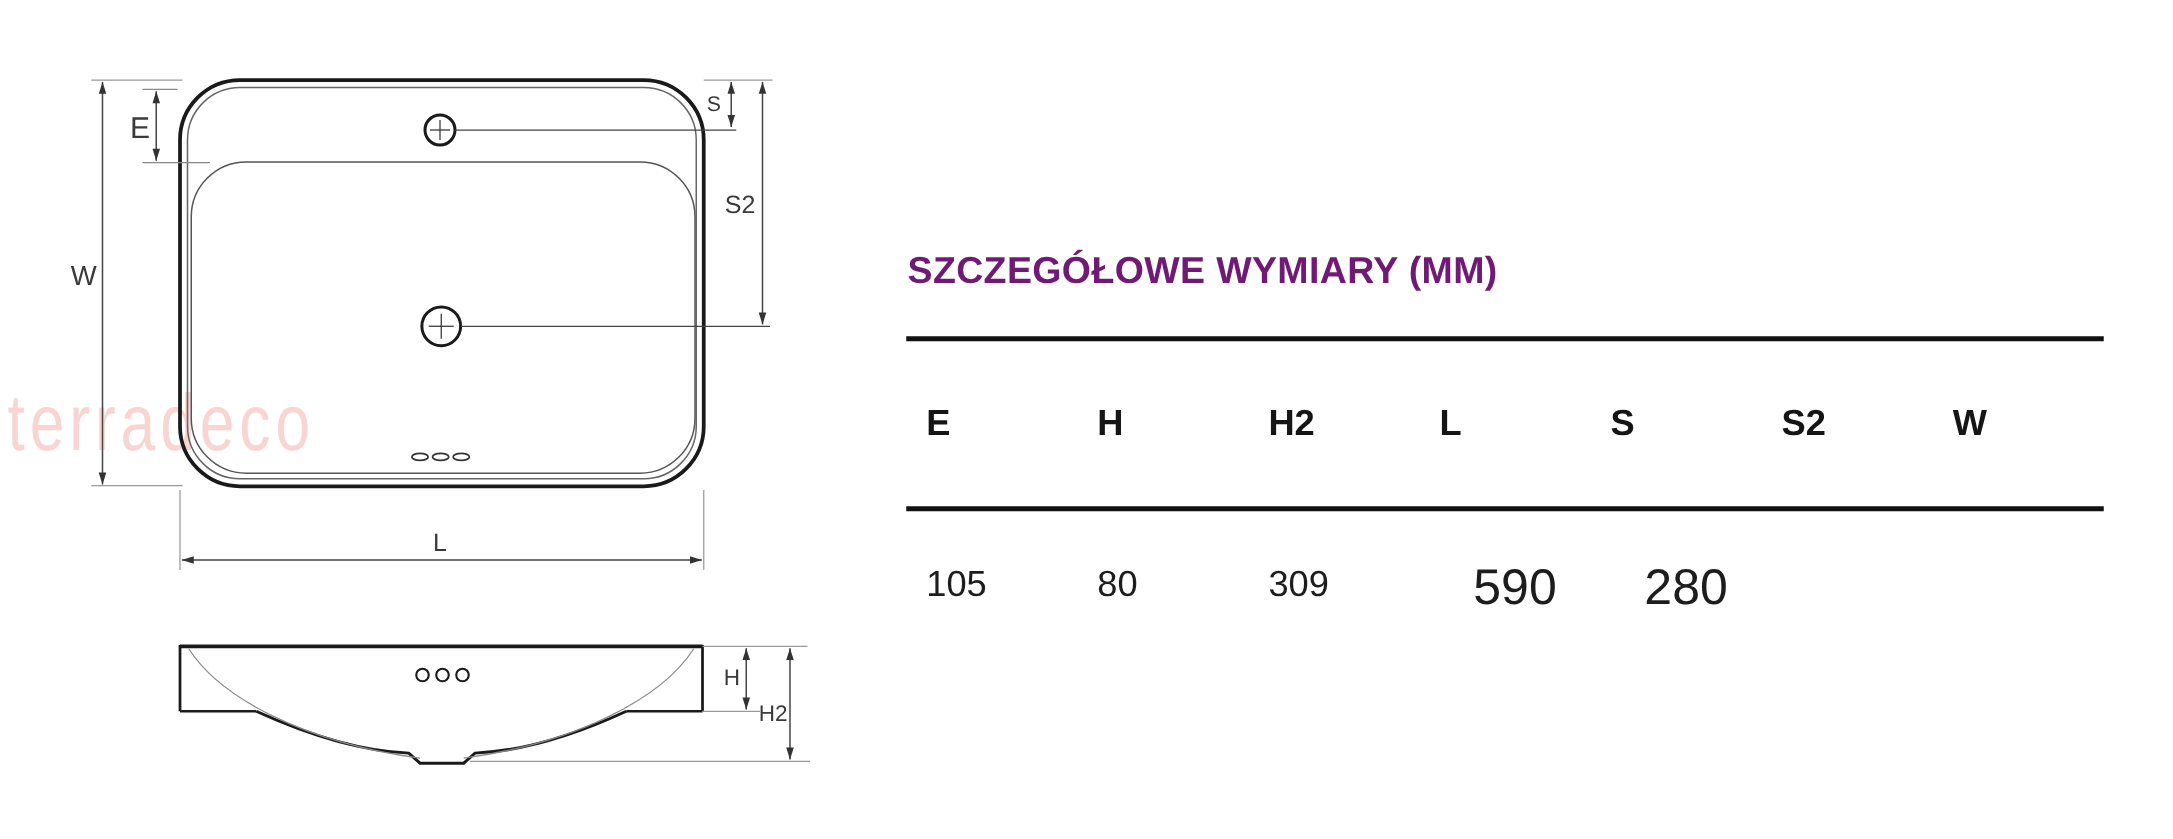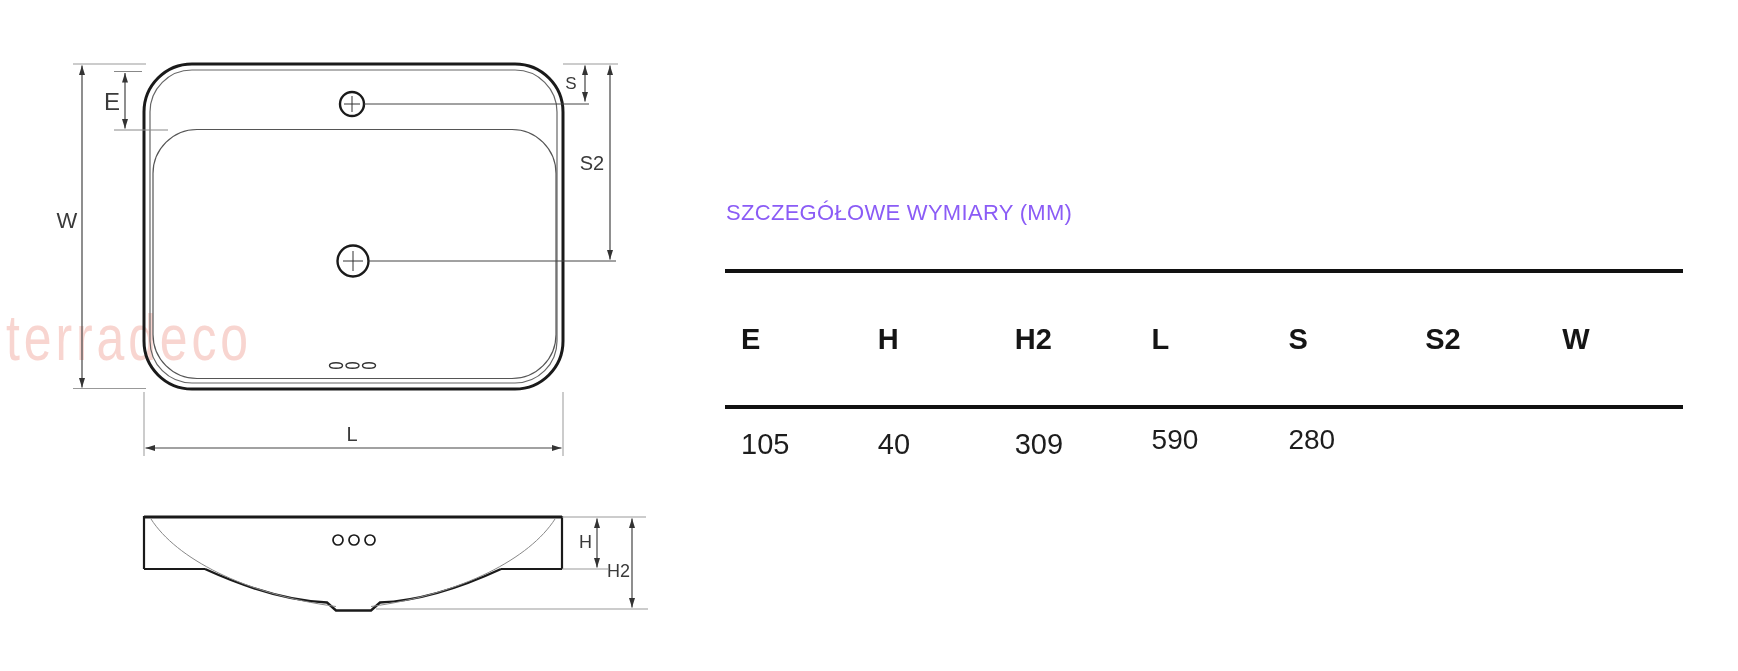--- a/index.html
+++ b/index.html
@@ -13,30 +13,30 @@
     font-size:64px;line-height:1;letter-spacing:5px;color:#f8d5d0;
     transform:scaleX(0.78);transform-origin:left top;white-space:nowrap;
     user-select:none;
   }
   
   .drawing{position:absolute;left:0;top:0;z-index:1;}
   .dimlabel{font-family:"Liberation Sans", sans-serif;fill:#3a3a3a;}
   
   .panel-title{
     position:absolute;left:726px;top:200px;z-index:2;
-    font-size:22px;font-weight:400;letter-spacing:.3px;color:#8b5cf6;
+    font-size:30px;font-weight:700;letter-spacing:.3px;color:#701a75;
     white-space:nowrap;
   }
   .dim-table{position:absolute;left:725px;top:269px;width:958px;z-index:2;}
   .rule{height:4px;background:#111111;}
   .thead{display:grid;grid-template-columns:repeat(7,1fr);height:132px;align-items:center;}
   .thead span{font-weight:700;font-size:29px;padding-left:16px;color:#151515;}
-  .tvals{display:grid;grid-template-columns:repeat(7,1fr);padding-top:19px;}
+  .tvals{display:grid;grid-template-columns:repeat(7,1fr);padding-top:43px;}
   .tvals span{font-size:29px;padding-left:16px;color:#1d1d1d;}
-  .tvals span.big{font-size:28px;transform:translateY(-4px);}
+  .tvals span.big{font-size:40px;transform:translateY(-4px);text-align:center;}
 </style>
 </head>
 <body>
 
 <div id="page">
 
   <div class="watermark">terradeco</div>
 
   <svg class="drawing" width="700" height="671" viewBox="0 0 700 671" xmlns="http://www.w3.org/2000/svg">
     <defs>
@@ -155,20 +155,20 @@
       <span>H</span>
       <span>H2</span>
       <span>L</span>
       <span>S</span>
       <span>S2</span>
       <span>W</span>
     </div>
     <div class="rule"></div>
     <div class="tvals">
       <span>105</span>
-      <span>40</span>
+      <span>80</span>
       <span>309</span>
       <span class="big">590</span>
       <span class="big">280</span>
     </div>
   </div>
 
 </div>
 
 </body></html>

